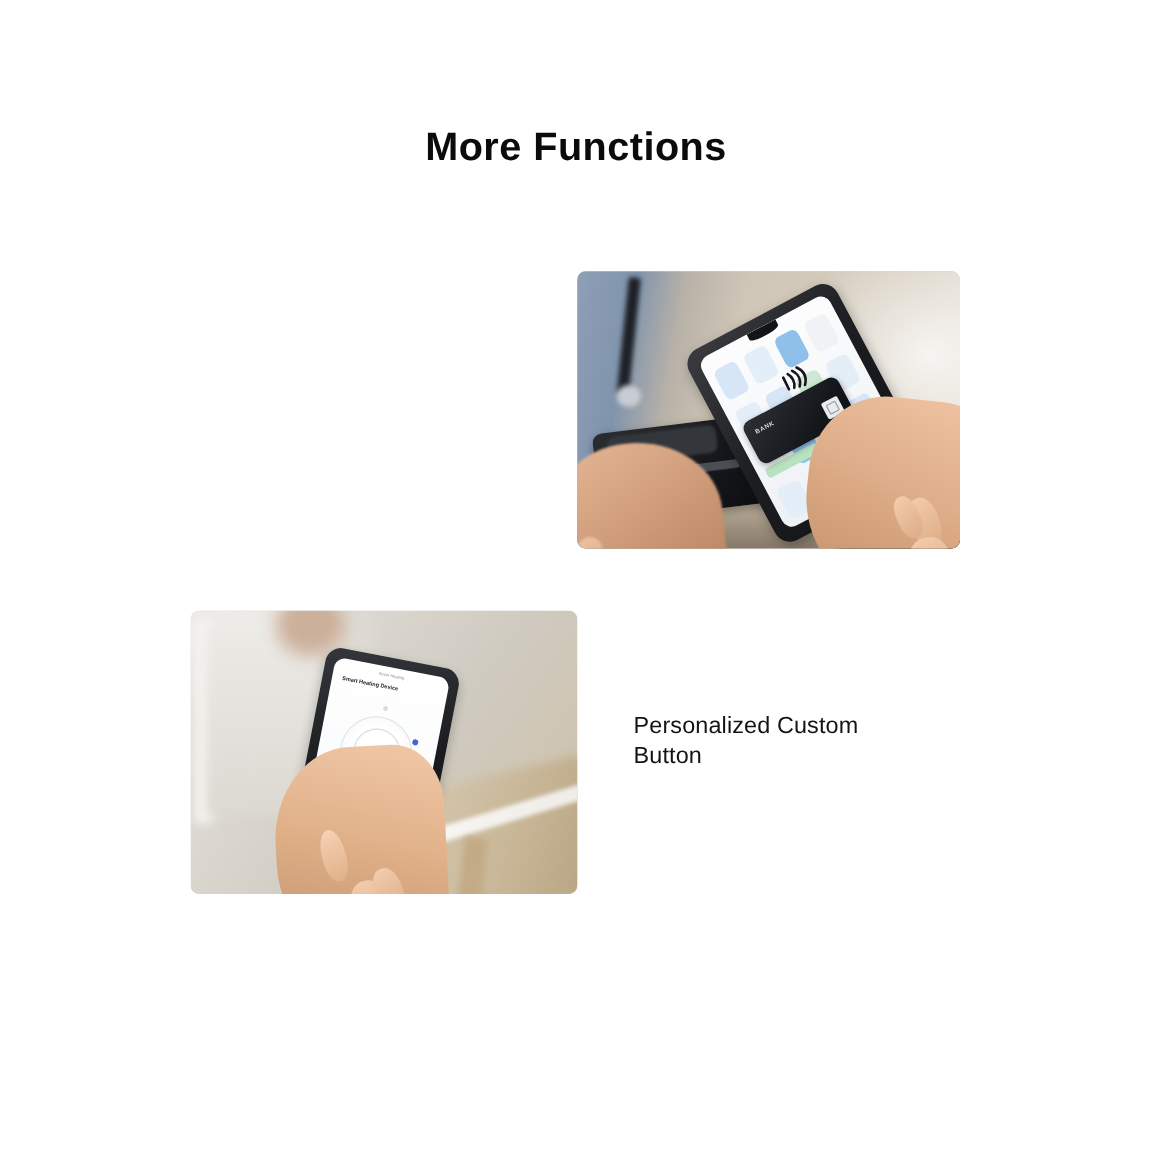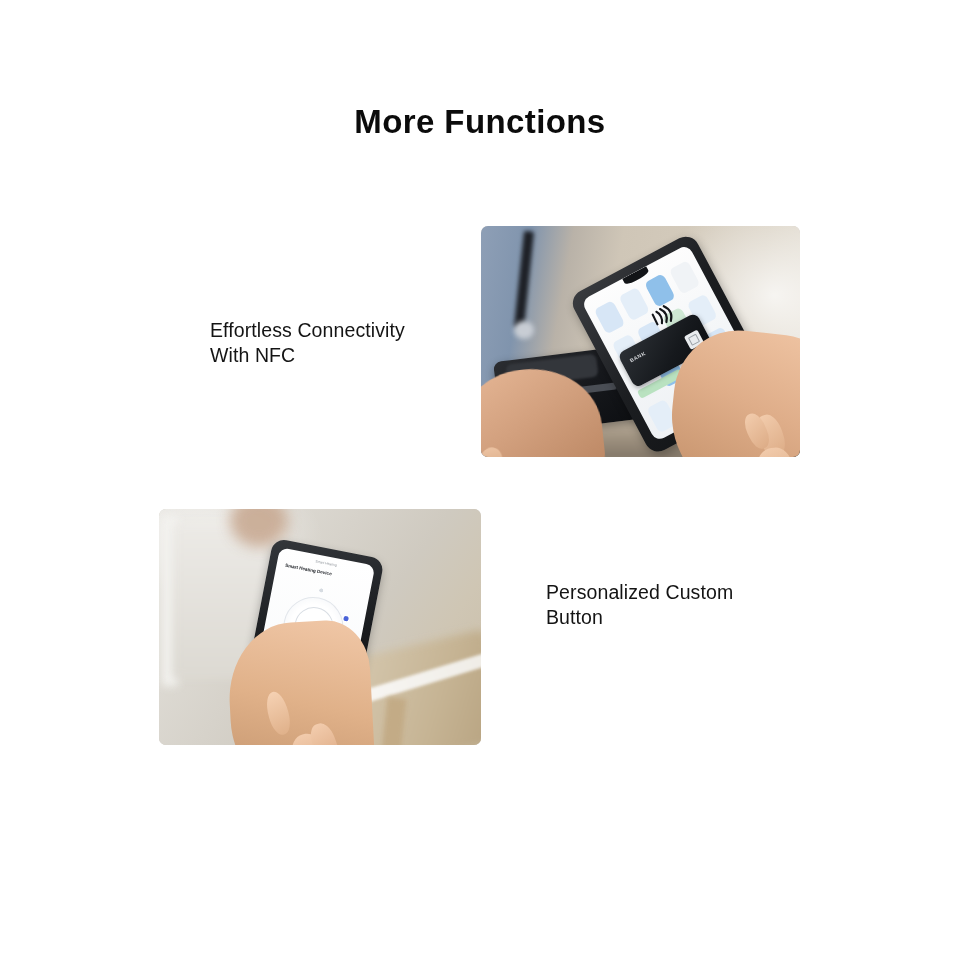--- a/index.html
+++ b/index.html
@@ -41,21 +41,21 @@
   .caption {
     position: absolute;
     font-size: 19.5px;
     line-height: 25px;
     color: #141414;
     letter-spacing: 0.1px;
     white-space: pre-line;
     font-family: "Liberation Sans", sans-serif;
   }
   .caption-nfc   { left: 210px; top: 318px; width: 260px; }
-  .caption-button{ left: 528px; top: 580px; width: 260px; margin-left: 18px; }
+  .caption-button{ left: 528px; top: 593px; width: 260px; }
 
   .photo {
     position: absolute;
     overflow: hidden;
     border-radius: 7px;
     background: #cfc9c2;
   }
   .photo-nfc    { left: 481px; top: 226px; width: 319px; height: 231px; }
   .photo-button { left: 159px; top: 509px; width: 322px; height: 236px; }
 
@@ -470,22 +470,20 @@
     border-radius: 50%;
   }
 </style>
 </head>
 <body>
 
 <div class="page">
 
   <div class="page-title">More Functions</div>
 
-  <div class="caption caption-nfc">Effortless Connectivity
-With NFC</div>
 
   <div class="photo photo-nfc">
     <div class="photo-inner">
       <div class="nfc-bg"></div>
       <div class="nfc-shirt"></div>
       <div class="nfc-shirt2"></div>
       <div class="nfc-lanyard"></div>
       <div class="nfc-badge-dot"></div>
       <div class="nfc-counter"></div>
       <div class="nfc-darkpanel"></div>

